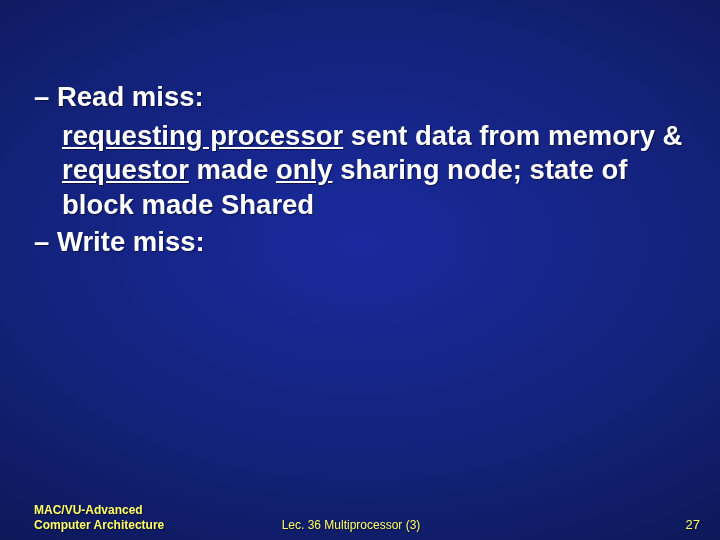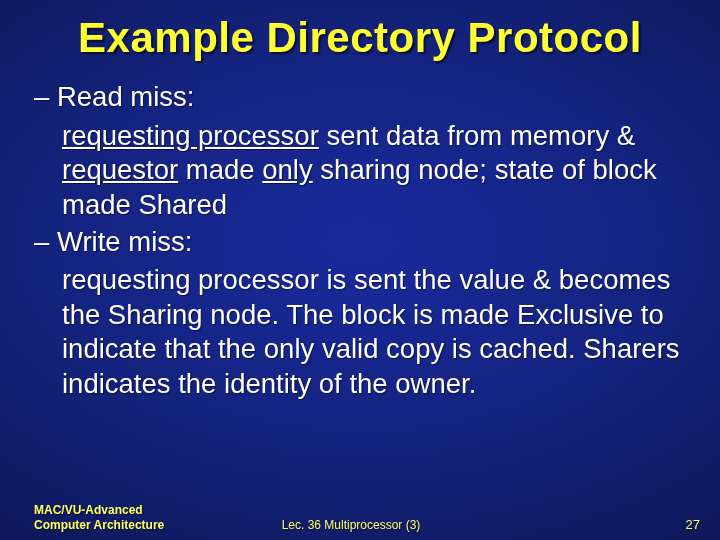--- a/index.html
+++ b/index.html
@@ -29,21 +29,21 @@
     letter-spacing: 0.5px;
     text-shadow: 2px 2px 2px rgba(0,0,0,0.6);
   }
   .body {
     position: absolute;
     top: 80px;
     left: 34px;
     right: 20px;
     color: #ffffff;
     font-size: 27.5px;
-    font-weight: normal;
+    font-weight: bold;
     line-height: 1.26;
     text-shadow: 1px 1px 1px rgba(0,0,0,0.5);
   }
   .item {
     margin-bottom: 2px;
   }
   .dash {
     display: inline-block;
   }
   .sub {
@@ -83,32 +83,30 @@
     font-size: 13px;
     font-weight: normal;
     text-shadow: 1px 1px 1px rgba(0,0,0,0.5);
   }
 </style>
 </head>
 <body>
 
 <div class="slide">
 
-  <div class="title">Example Directory Protocol</div>
 
   <div class="body">
     <div class="item">
       <span class="dash">–</span> <span>Read miss:</span>
     </div>
     <div class="sub"><span class="u">requesting processor</span><span> sent data from memory &amp; </span><span class="u">requestor</span><span> made </span><span class="u">only</span><span> sharing node; state of block made Shared</span></div>
 
     <div class="item">
       <span class="dash">–</span> <span>Write miss:</span>
     </div>
-    <div class="sub"><span>requesting processor is sent the value &amp; becomes the Sharing node. The block is made Exclusive to indicate that the only valid copy is cached. Sharers indicates the identity of the owner.</span></div>
   </div>
 
   <div class="footer-left">
     <span>MAC/VU-Advanced</span><br>
     <span>Computer Architecture</span>
   </div>
   <div class="footer-center">Lec. 36 Multiprocessor (3)</div>
   <div class="footer-right">27</div>
 
 </div>

